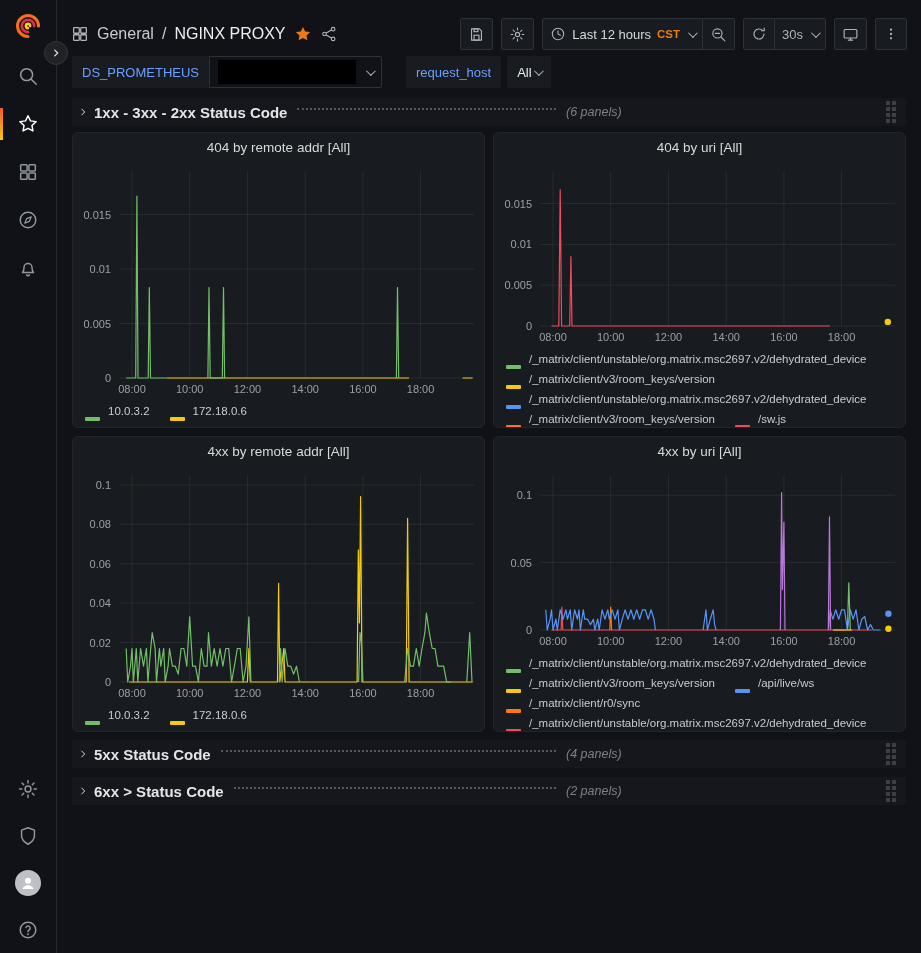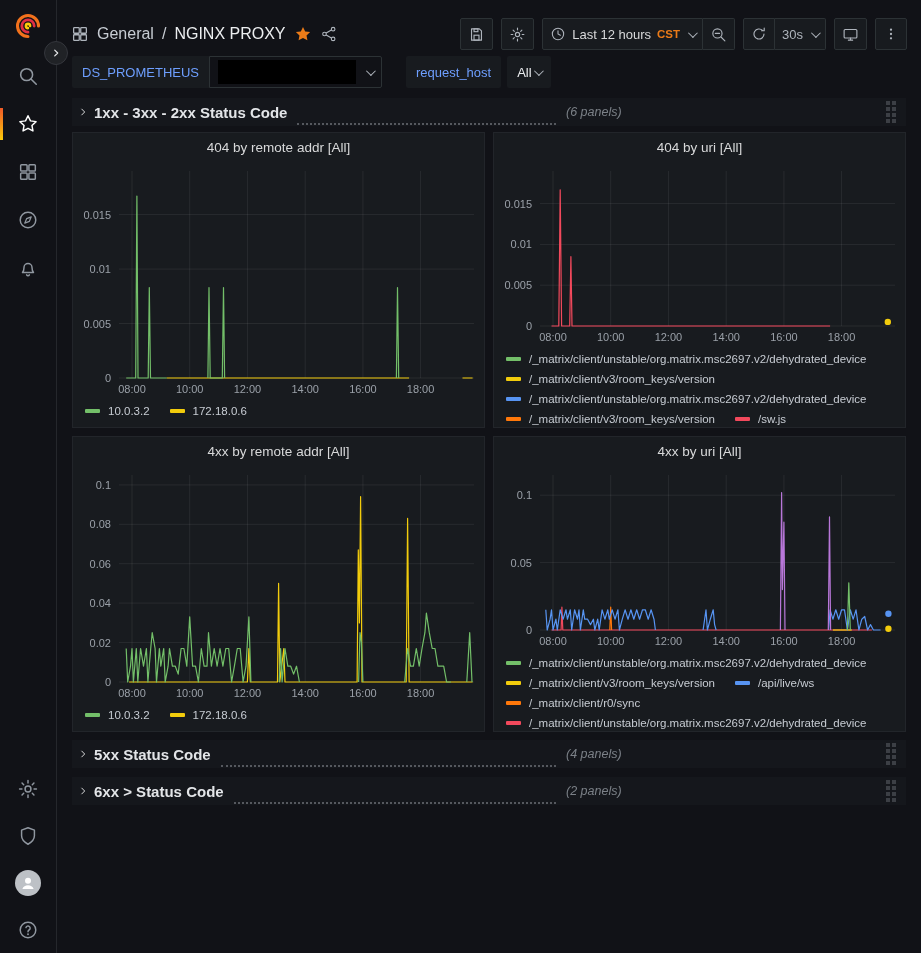--- a/index.html
+++ b/index.html
@@ -58,39 +58,39 @@
   .var-gap { width:24px; }
   .var-label2 { border-radius:2px; }
   .all-box { height:32px; display:flex; align-items:center; gap:0; padding:0 10px; margin-left:6px;
     background:#181b1f; border-radius:2px; color:#eceef0; font-size:13px; cursor:pointer; }
 
   
   .dash { flex:1; padding:4px 15px 0 15px; overflow:hidden; }
   .row-head { height:28px; display:flex; align-items:center; margin:2px 0 6px 0; cursor:pointer; }
   .row-head.boxed { background:#15171c; }
   .row-chev { width:22px; display:flex; justify-content:center; color:#d8d9da; }
-  .row-left { display:flex; align-items:flex-end; flex:0 0 472px; min-width:0; }
+  .row-left { display:flex; align-items:flex-start; flex:0 0 472px; min-width:0; }
   .row-title { font-size:15px; font-weight:700; color:#e3e5e8; white-space:nowrap; }
   .row-dots { flex:1; border-bottom:2px dotted #55585e; margin:0 10px 0 10px; transform:translateY(4px); }
   .row-count { font-size:12.5px; font-style:italic; color:#7b8087; }
   .row-stretch { flex:1; }
   .drag-handle { width:14px; margin-right:6px; display:grid; grid-template-columns:4px 4px; gap:2px; cursor:grab; }
   .drag-handle i { width:4px; height:4px; background:#3c3f45; }
 
   .panel-grid { display:grid; grid-template-columns:1fr 1fr; gap:8px; margin-bottom:8px; }
-  .panel { height:296px; background:#181b1f; border:1px solid #22252a; border-radius:0;
+  .panel { height:296px; background:#181b1f; border:1px solid #22252a; border-radius:6px;
     display:flex; flex-direction:column; overflow:hidden; }
   .panel-title { height:28px; flex:0 0 28px; display:flex; align-items:center; justify-content:center;
     font-size:13.5px; font-weight:500; color:#d8d9da; cursor:pointer; }
   .chart-box { flex:1; min-height:0; cursor:crosshair; }
   .legend { flex:0 0 auto; padding:2px 12px 4px 12px; display:flex; flex-wrap:wrap;
     column-gap:20px; overflow:hidden; align-content:flex-start; }
   .legend.tall { height:80px; }
   .legend.short { height:28px; }
-  .legend-item { display:flex; align-items:center; gap:8px; font-size:11.5px; color:#c7ccd3;
+  .legend-item { display:flex; align-items:flex-end; gap:8px; font-size:11.5px; color:#c7ccd3;
     line-height:20px; height:20px; white-space:nowrap; cursor:pointer; }
   .legend-item .sw { width:15px; height:4px; border-radius:1px; flex:0 0 15px; }
 
   svg.chart text { font-family:"Liberation Sans", sans-serif; font-size:11px; fill:#9aa0a8; }
 </style>
 </head>
 <body>
 
 <div class="app">
 

